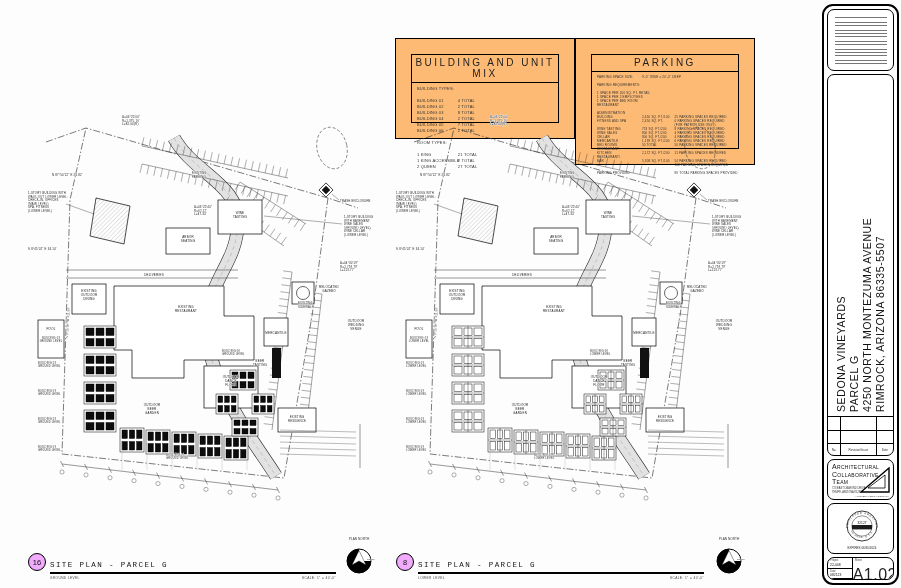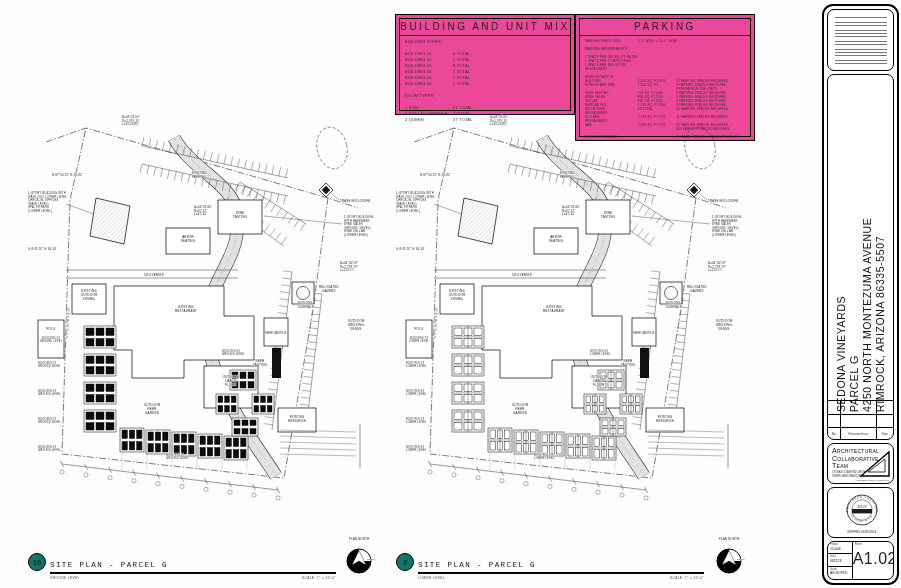--- a/index.html
+++ b/index.html
@@ -1,34 +1,34 @@
 <!DOCTYPE html>
 <html><head>
 <meta charset="utf-8">
 <style>
   html,body{margin:0;padding:0;}
   body{width:901px;height:588px;background:#fdfdfd;position:relative;overflow:hidden;
        font-family:"Liberation Sans",sans-serif;color:#111;}
   .abs{position:absolute;}
   
-  .tbl{position:absolute;border:1.4px solid #000;background:#ec4899;box-sizing:border-box;padding:3px;}
+  .tbl{position:absolute;border:1.4px solid #000;background:#fdba74;box-sizing:border-box;padding:15px;margin-top:24px;}
   .tbl-in{border:0.7px solid #000;height:100%;box-sizing:border-box;display:flex;flex-direction:column;}
   .tbl-title{border-bottom:1px solid #000;text-align:center;font-size:10px;letter-spacing:2.5px;
              padding:2px 0 3px;color:#222;}
   .tbl-body{flex:1;padding:3px 5px;letter-spacing:.2px;color:#333;}
   .bum .tbl-body{font-size:4px;line-height:1.5;}
   .park .tbl-body{font-size:3px;line-height:1.33;}
   .trow{display:flex;min-height:1em;}
   .trow span{display:block;white-space:nowrap;overflow:visible;}
   .bum .tc0{width:30%;} .bum .tc1{width:70%;}
   .park .tc0{width:33%;} .park .tc1{width:24%;} .park .tc2{width:43%;}
   
   .ptitle{position:absolute;display:flex;gap:4px;align-items:flex-start;}
   .pnum{width:16px;height:16px;border:1px solid #000;border-radius:50%;font-size:7.5px;
-        display:flex;align-items:center;justify-content:center;flex:none;background:#0f766e;}
+        display:flex;align-items:center;justify-content:center;flex:none;background:#f0abfc;}
   .pt-main{flex:1;}
   .pt-name{font-size:7.5px;letter-spacing:1.4px;color:#111;font-family:Liberation Mono, monospace;}
   .pt-bar{height:2.4px;background:#000;margin-top:1px;}
   .pt-sub{display:flex;justify-content:space-between;font-size:3.2px;color:#444;margin-top:1.5px;letter-spacing:.4px;}
   
   .tblock{position:absolute;left:822px;top:4px;width:77px;height:581px;border:2px solid #000;
           border-radius:11px;box-sizing:border-box;padding:3px;display:flex;flex-direction:column;gap:3px;background:#fff;}
   .tb-box{border:1.2px solid #000;border-radius:7px;box-sizing:border-box;position:relative;overflow:hidden;background:#fff;}
   .tb-legal{height:62px;}
   .notelines{margin:6px auto 0;width:52px;height:48px;
@@ -41,21 +41,21 @@
   .rev div{border-right:.7px solid #000;border-top:.7px solid #000;}
   .rev div:nth-child(-n+3){border-top:none;}
   .rev div:nth-child(3n){border-right:none;}
   .rev .hd{font-size:3px;color:#333;display:flex;align-items:center;justify-content:center;}
   .tb-firm{height:41px;padding:3px 4px;}
   .firm-name{font-size:7px;line-height:1.08;font-variant:small-caps;letter-spacing:.3px;color:#111;}
   .firm-addr{font-size:2.6px;line-height:1.35;margin-top:1.5px;color:#333;}
   .firm-note{position:absolute;right:4px;bottom:2px;font-size:2.3px;color:#333;}
   .firm-tri{position:absolute;right:3px;top:7px;}
   .tb-seal{height:51px;}
-  .tb-info{height:39px;display:grid;grid-template-columns:38% 62%;grid-template-rows:1fr 1fr 1fr;}
+  .tb-info{height:23px;display:grid;grid-template-columns:38% 62%;grid-template-rows:1fr 1fr 1fr;}
   .info-cell{border-right:.8px solid #000;border-bottom:.8px solid #000;padding:1px 2px;}
   .info-cell:last-of-type{border-bottom:none;}
   .info-lab{font-size:2.7px;color:#444;}
   .info-val{font-size:3.4px;color:#111;margin-top:.5px;}
   .sheet-cell{grid-column:2;grid-row:1/4;position:relative;}
   .sheet-lab{position:absolute;left:2px;top:1px;font-size:2.7px;color:#444;}
   .sheet-num{position:absolute;left:0;right:0;top:8px;text-align:center;font-size:16px;
              letter-spacing:.5px;color:#222;}
   .northbox{position:absolute;width:46px;height:46px;}
 </style>

